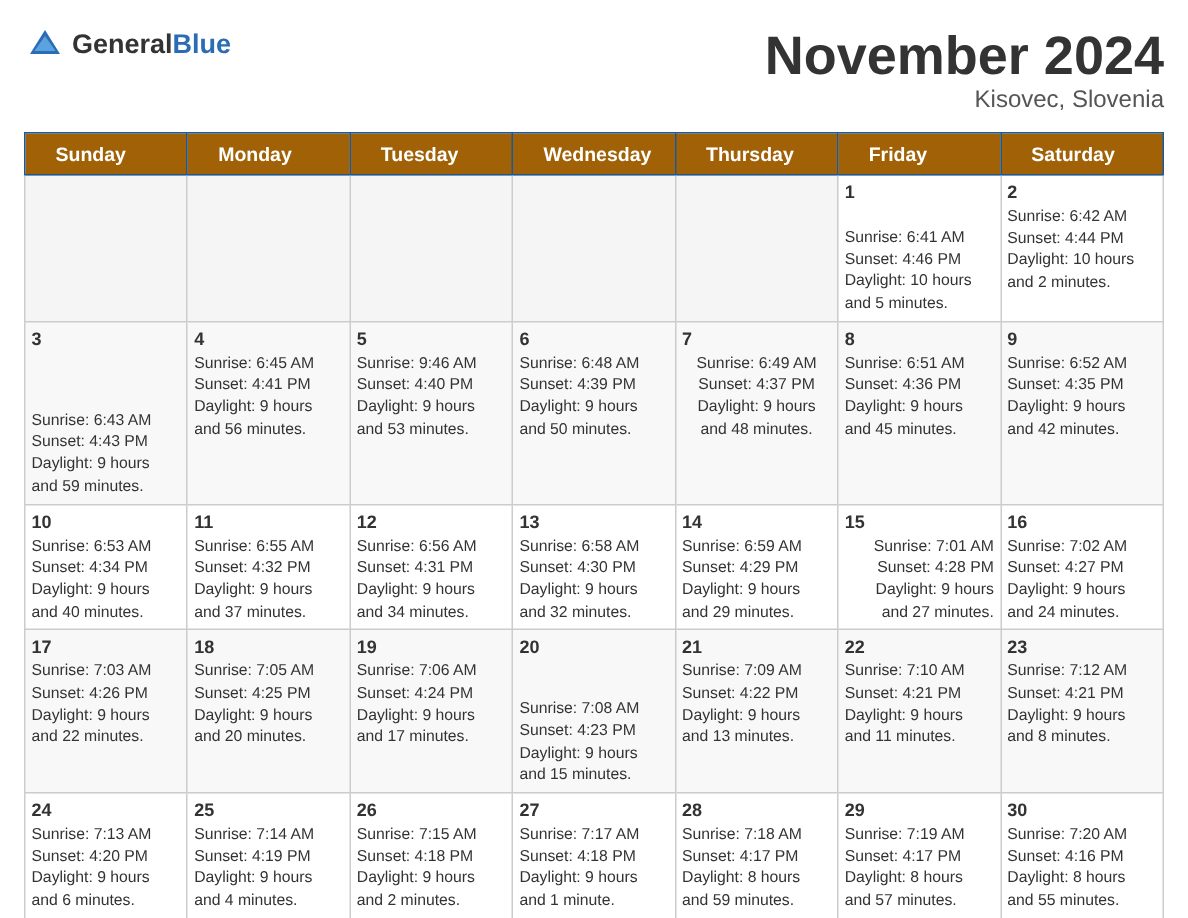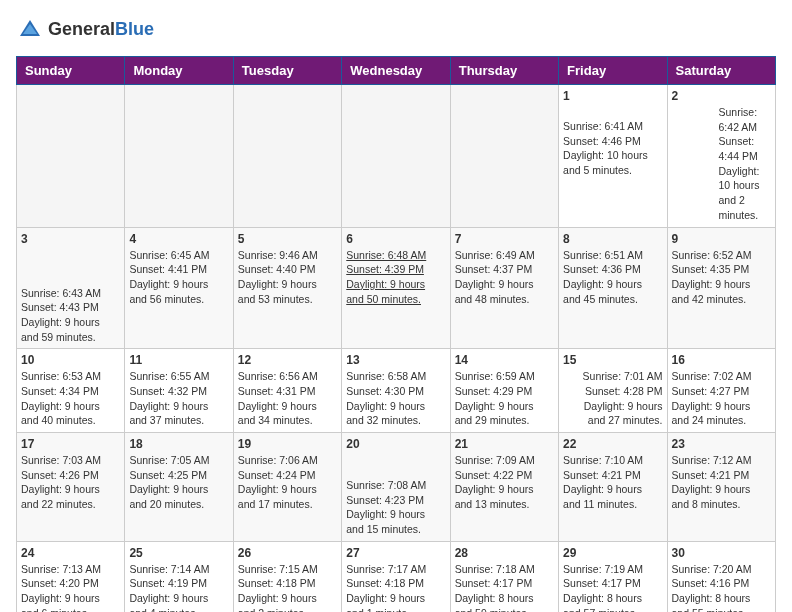--- a/index.html
+++ b/index.html
@@ -41,25 +41,25 @@
     .location {
       font-size: 16px;
       color: #555;
     }
     table {
       width: 100%;
       border-collapse: collapse;
       table-layout: fixed;
     }
     th {
-      background: #701a75;
+      background: #a16207;
       color: white;
       font-size: 13px;
       font-weight: bold;
-      padding: 6px 8px;
+      padding: 6px 20px;
       text-align: left;
       border: 1px solid #1a5a9a;
     }
     td {
       border: 1px solid #ccc;
       vertical-align: top;
       padding: 4px;
       height: 80px;
       font-size: 10.5px;
       color: #333;
@@ -92,20 +92,24 @@
   <div class="logo">
     <svg class="logo-icon" viewBox="0 0 28 28">
       <polygon points="14,4 24,20 4,20" fill="#2a6db5"></polygon>
       <polygon points="14,8 21,18 7,18" fill="#5ba3e0"></polygon>
     </svg>
     <div class="logo-text">
       <span style="font-size:18px;font-weight:bold;color:#333;">General</span>
       <span style="font-size:18px;font-weight:bold;color:#2a6db5;">Blue</span>
     </div>
   </div>
+  <div class="title-section">
+    <div class="month-title">November 2024</div>
+    <div class="location">Kisovec, Slovenia</div>
+  </div>
 </div>
 
 <table>
   <thead>
     <tr>
     <th>Sunday</th>
         <th>Monday</th>
         <th>Tuesday</th>
         <th>Wednesday</th>
         <th>Thursday</th>
@@ -122,21 +126,21 @@
         <td class="empty"></td>
         <td>
           <span class="day-number">1</span>
           <div class="day-info" style="white-space: pre-line; margin-top: 16px;">Sunrise: 6:41 AM
 Sunset: 4:46 PM
 Daylight: 10 hours
 and 5 minutes.</div>
         </td>
         <td>
           <span class="day-number">2</span>
-          <div class="day-info" style="white-space: pre-line; margin-left: 47px;">Sunrise: 6:42 AM
+          <div class="day-info" style="white-space: pre-line;">Sunrise: 6:42 AM
 Sunset: 4:44 PM
 Daylight: 10 hours
 and 2 minutes.</div>
         </td>
       </tr>
       <tr>
         <td class="shaded">
           <span class="day-number">3</span>
           <div class="day-info" style="white-space: pre-line; margin-top: 40px;">Sunrise: 6:43 AM
 Sunset: 4:43 PM
@@ -152,28 +156,28 @@
         </td>
         <td class="shaded">
           <span class="day-number">5</span>
           <div class="day-info" style="white-space: pre-line;">Sunrise: 9:46 AM
 Sunset: 4:40 PM
 Daylight: 9 hours
 and 53 minutes.</div>
         </td>
         <td class="shaded">
           <span class="day-number">6</span>
-          <div class="day-info" style="white-space: pre-line; text-decoration: underline;">Sunrise: 6:48 AM
+          <div class="day-info" style="white-space: pre-line;">Sunrise: 6:48 AM
 Sunset: 4:39 PM
 Daylight: 9 hours
 and 50 minutes.</div>
         </td>
         <td class="shaded">
           <span class="day-number">7</span>
-          <div class="day-info" style="white-space: pre-line;">Sunrise: 6:49 AM
+          <div class="day-info" style="white-space: pre-line; text-align: center;">Sunrise: 6:49 AM
 Sunset: 4:37 PM
 Daylight: 9 hours
 and 48 minutes.</div>
         </td>
         <td class="shaded">
           <span class="day-number">8</span>
           <div class="day-info" style="white-space: pre-line;">Sunrise: 6:51 AM
 Sunset: 4:36 PM
 Daylight: 9 hours
 and 45 minutes.</div>

